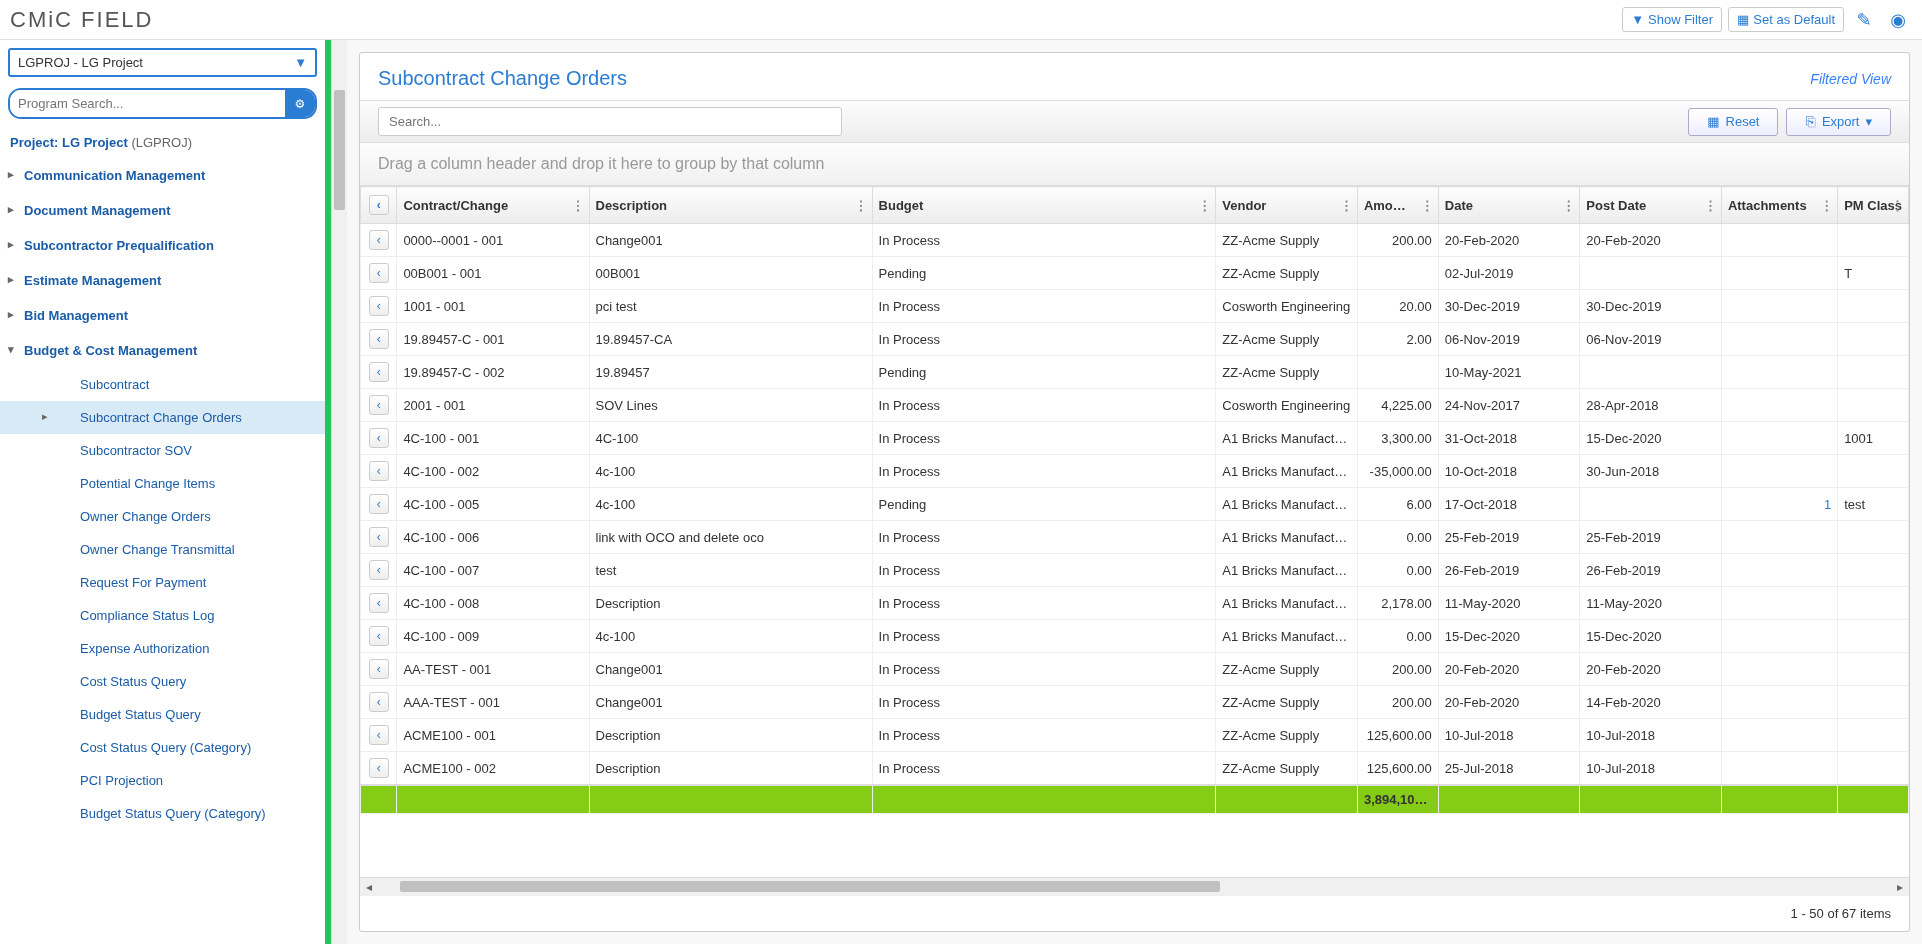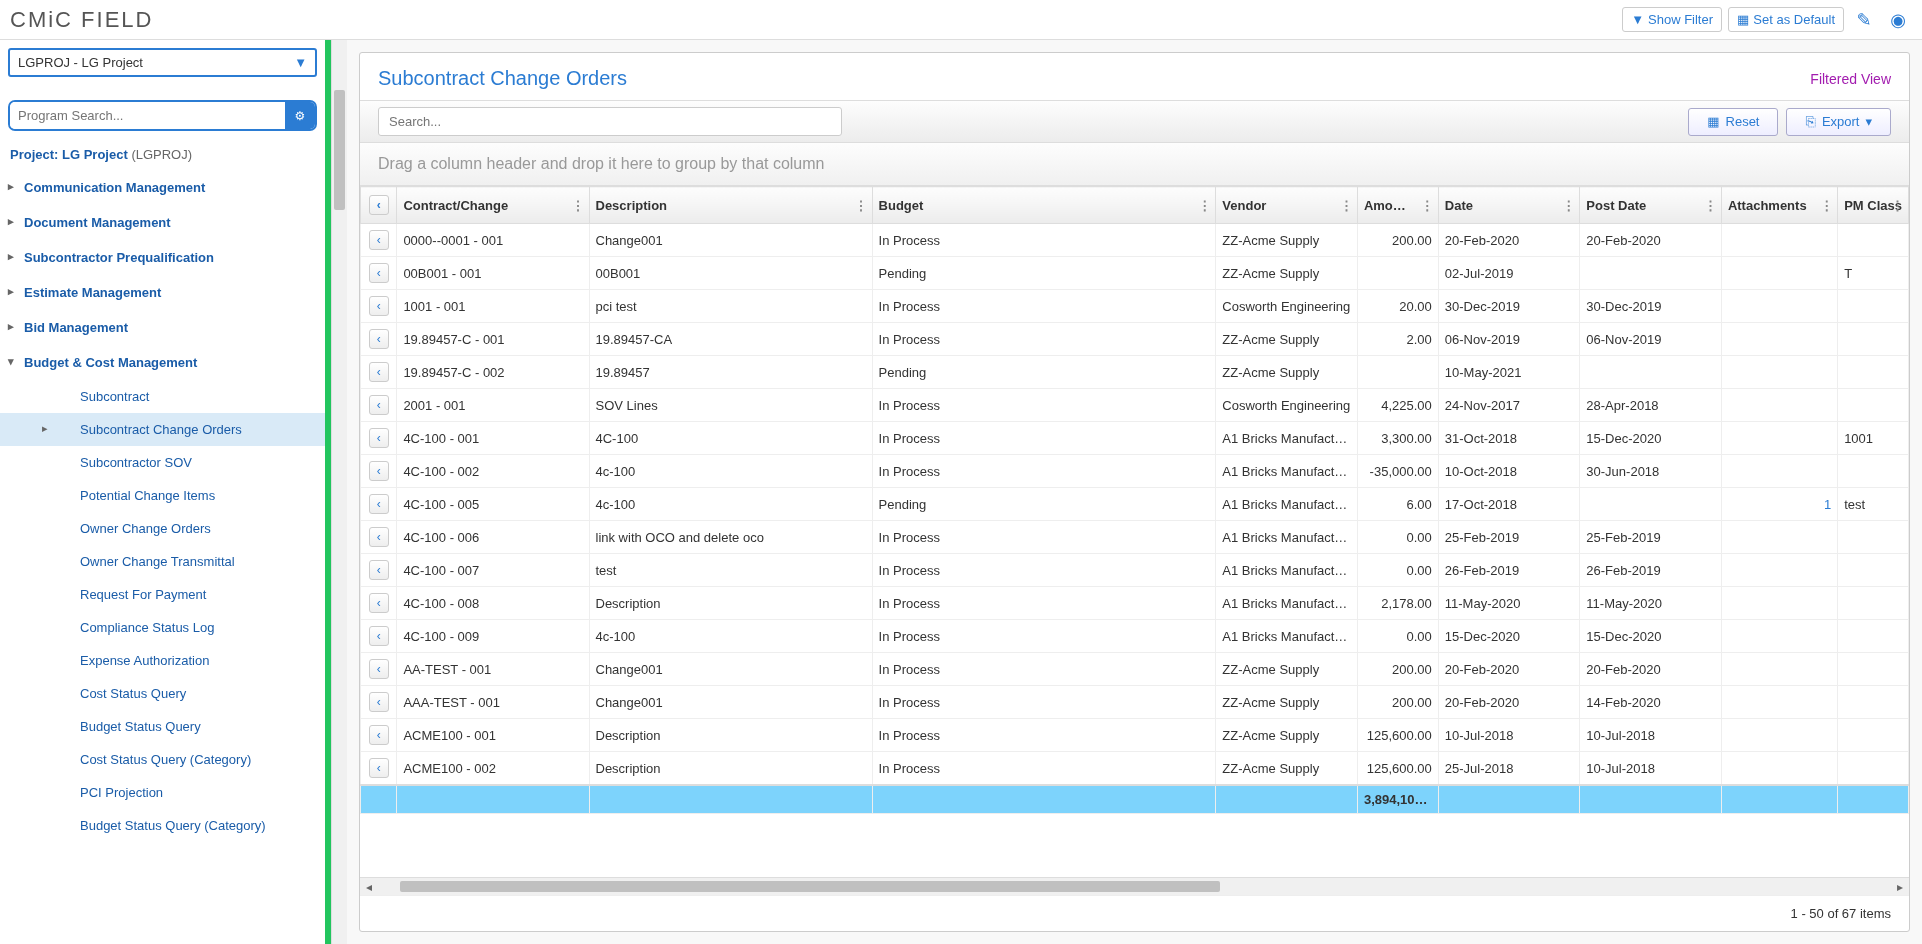--- a/index.html
+++ b/index.html
@@ -12,59 +12,59 @@
 .hdr-btn { border: 1px solid #ccc; border-radius: 3px; padding: 4px 8px; color: #2b7cd3; background: #fff; cursor: pointer; font-size: 13px; display:flex; align-items:center; gap:4px;}
 .icon-btn { width: 28px; height: 28px; display:flex; align-items:center; justify-content:center; color:#2b7cd3; cursor:pointer; font-size:18px; }
 
 
 .main { display:flex; height: calc(100% - 40px); }
 .sidebar { width: 331px; border-right: 6px solid #22c55e; display:flex; flex-direction:column; overflow-y:auto; background:#fff; position:relative;}
 .scrollbar-v { width:16px; background:#f0f0f0; border-left:1px solid #ddd; position:relative;}
 .scrollbar-thumb { position:absolute; left:2px; right:2px; top:50px; height:120px; background:#c0c0c0; border-radius:2px;}
 
 .proj-select { margin:8px; border:2px solid #2b7cd3; border-radius:3px; padding:5px 8px; display:flex; justify-content:space-between; align-items:center; cursor:pointer; color:#333; font-size:13px;}
-.search-wrap { margin:15px 8px 8px 8px; display:flex; border:2px solid #2b7cd3; border-radius:7px; overflow:hidden;}
+.search-wrap { margin:3px 8px 8px 8px; display:flex; border:2px solid #2b7cd3; border-radius:13px; overflow:hidden;}
 .search-wrap input { flex:1; border:none; padding:6px 8px; outline:none; font-size:13px;}
 .search-gear { background:#2b7cd3; color:#fff; width:30px; display:flex; align-items:center; justify-content:center; cursor:pointer;}
 .proj-label { padding:8px 10px; font-size:13px; }
 .proj-label b { color:#1a5ca8; }
 .proj-label span { color:#666; }
 
 .nav-item { padding:10px 10px 10px 24px; color:#1a5ca8; font-weight:bold; font-size:13px; cursor:pointer; position:relative; border-bottom:0px;}
 .nav-item::before { content:"▸"; position:absolute; left:8px; color:#666; font-size:11px;}
 .nav-item.expanded::before { content:"▾"; }
 .sub-item { padding:9px 10px 9px 80px; color:#1a5ca8; font-size:13px; cursor:pointer; position:relative;}
 .sub-item.active { background:#d9eaf7; }
 .sub-item.active::before { content:"▸"; position:absolute; left:42px; color:#666; font-size:11px;}
 
 
 .content { flex:1; background:#f8f8f8; padding:12px; overflow:hidden; display:flex; flex-direction:column;}
 .panel { background:#fff; border:1px solid #ccc; border-radius:3px; flex:1; display:flex; flex-direction:column; overflow:hidden;}
 .panel-head { padding:14px 18px 10px 18px; display:flex; justify-content:space-between; align-items:center;}
 .panel-title { color:#2b7cd3; font-size:20px; font-weight:normal;}
-.filtered { color:#a21caf; font-size:14px;}
+.filtered { color:#3b82f6; font-style:italic; font-size:14px;}
 .toolbar { padding:6px 18px; background:linear-gradient(#fdfdfd,#ececec); border-top:1px solid #ddd; border-bottom:1px solid #ddd; display:flex; justify-content:space-between; align-items:center;}
 .tb-search { width:464px; padding:6px 10px; border:1px solid #ccc; border-radius:3px; font-size:13px;}
 .tb-right { display:flex; gap:8px;}
 .tb-btn { border:1px solid #aac; border-radius:3px; padding:5px 18px; background:linear-gradient(#fff,#eef); color:#2b7cd3; cursor:pointer; font-size:13px; display:flex; align-items:center; gap:6px;}
 .group-hint { padding:12px 18px; color:#999; font-size:16px; background:linear-gradient(#fdfdfd,#f0f0f0); border-bottom:1px solid #ddd;}
 
 
 .tbl-wrap { flex:1; overflow:hidden; position:relative;}
 table { border-collapse:collapse; width:100%; table-layout:fixed;}
 th { background:linear-gradient(#fdfdfd,#ececec); border:1px solid #ddd; padding:8px 6px; text-align:left; font-size:13px; font-weight:bold; position:relative;}
 th .col-menu { position:absolute; right:4px; top:50%; transform:translateY(-50%); color:#888; cursor:pointer;}
 td { border:1px solid #eee; padding:6px; font-size:13px; white-space:nowrap; overflow:hidden; text-overflow:ellipsis;}
 .expand-col { width:36px; text-align:center;}
 .expand-btn { color:#2b7cd3; border:1px solid #ccc; border-radius:3px; width:20px; height:20px; display:inline-flex; align-items:center; justify-content:center; cursor:pointer; font-size:12px; background:linear-gradient(#fff,#eee);}
 .num { text-align:right;margin-left:36px;}
 .link { color:#2b7cd3; text-align:right; display:block;}
 
 
-.sum-row td { background:#7dd3fc; font-weight:bold; border-top:2px solid #ddd;}
+.sum-row td { background:#84cc16; font-weight:bold; border-top:2px solid #ddd;}
 .hscroll { height:18px; background:#f0f0f0; border-top:1px solid #ddd; position:relative;}
 .hscroll-thumb { position:absolute; top:3px; bottom:3px; left:40px; width:820px; background:#c0c0c0; border-radius:2px;}
 .hscroll-arrow { position:absolute; top:0; bottom:0; width:18px; display:flex; align-items:center; justify-content:center; color:#666; cursor:pointer;}
 .hscroll-arrow.left{left:0;} .hscroll-arrow.right{right:0;}
 .pager { text-align:right; padding:10px 18px; font-size:13px; color:#333; border-top:1px solid #eee;}
 
 .col-contract{width:190px;} .col-desc{width:280px;} .col-status{width:340px;} .col-vendor{width:140px;} .col-amount{width:80px;} .col-date{width:140px;} .col-postdate{width:140px;} .col-attach{width:115px;} .col-pmclass{width:70px;}
 </style>
 </head>
 <body>

